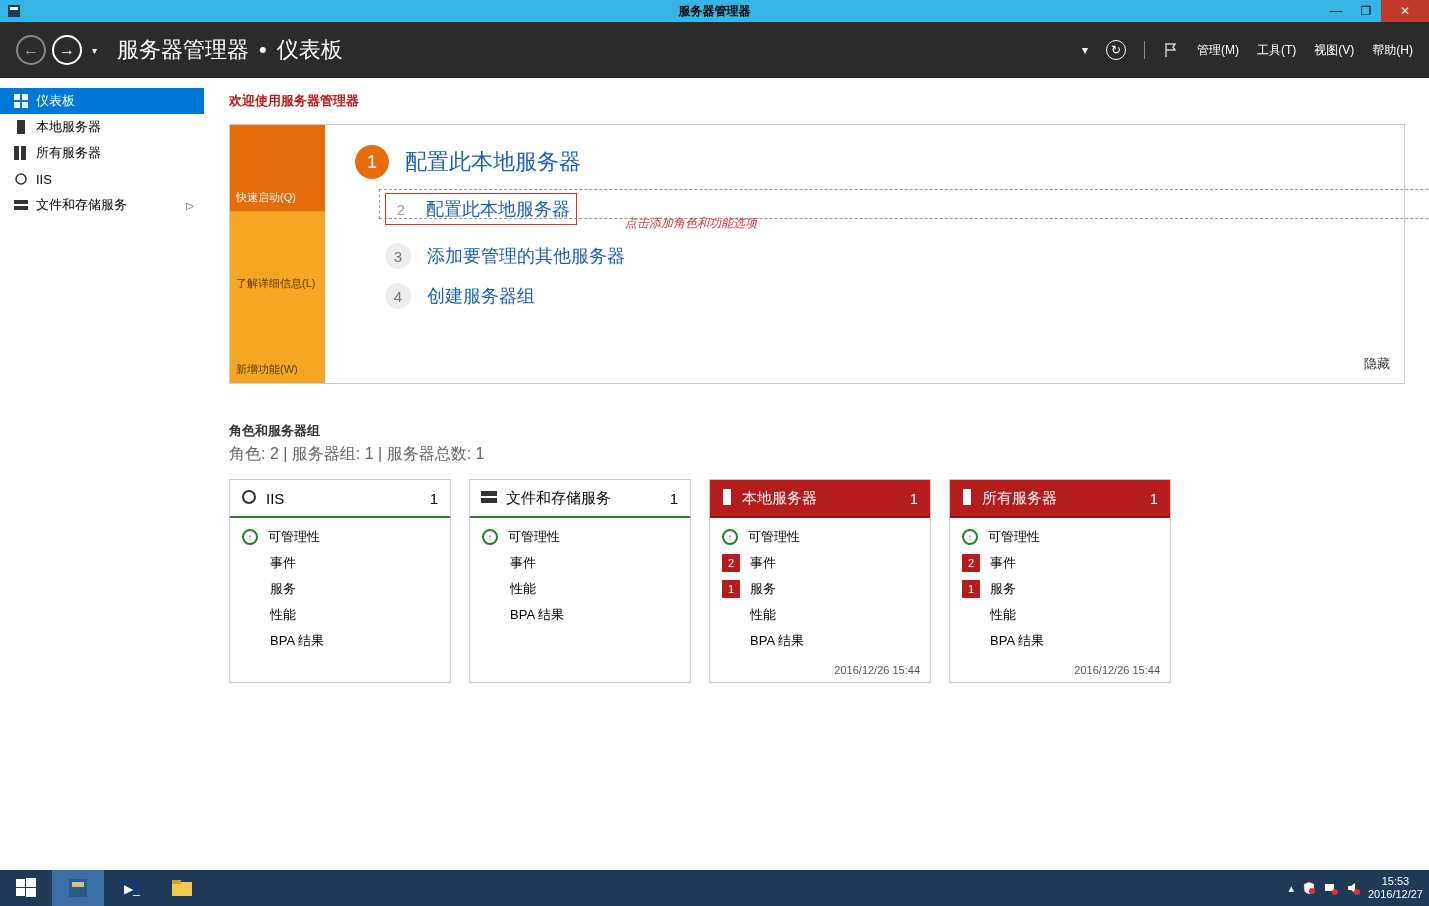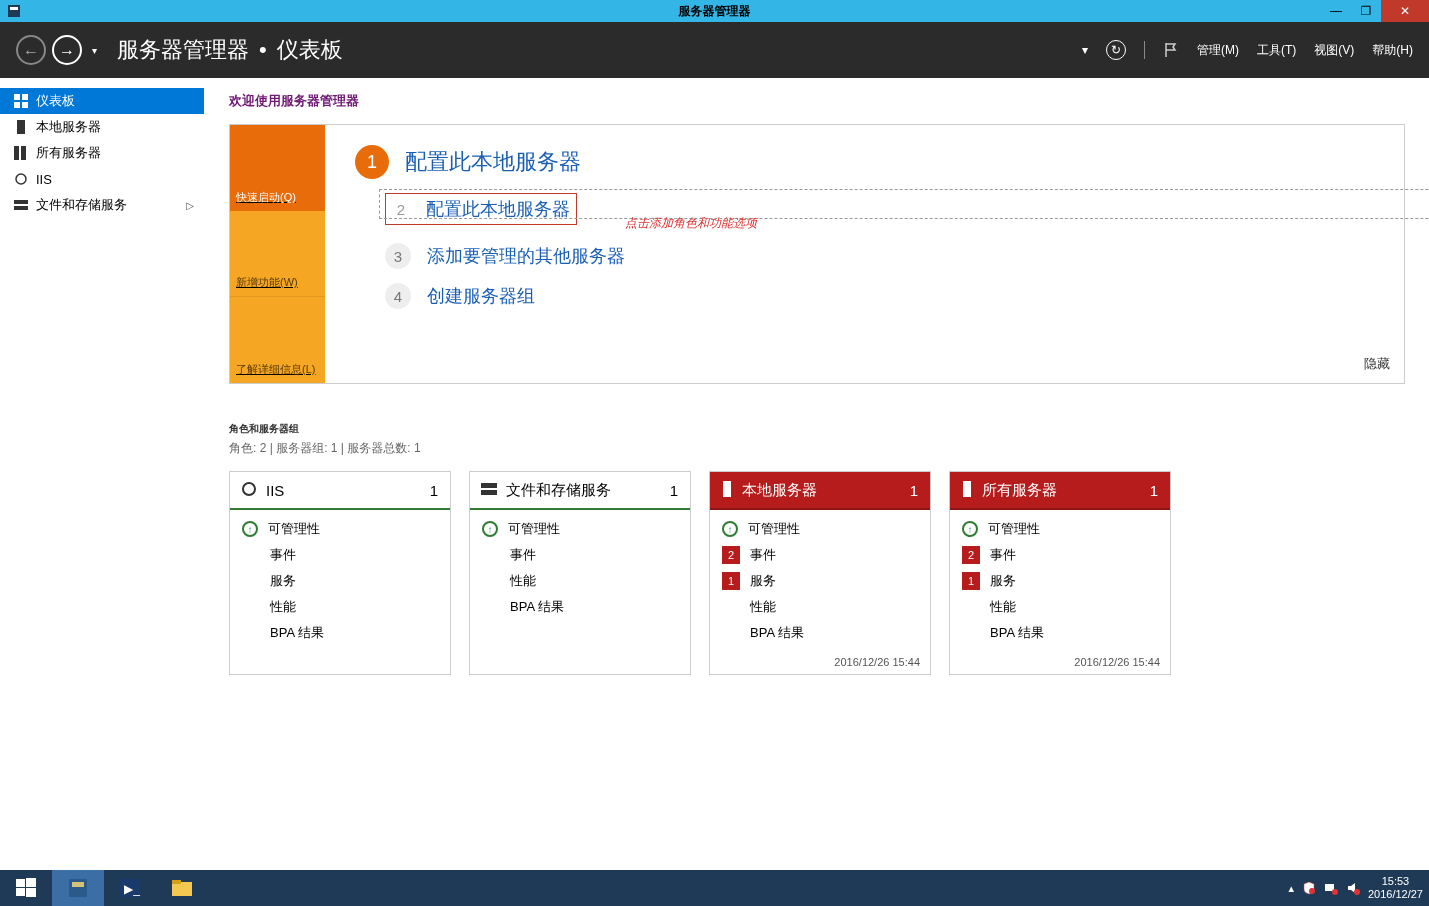--- a/index.html
+++ b/index.html
@@ -28,42 +28,42 @@
 
   
   .body { display:flex; height: calc(906px - 22px - 56px - 36px); background:#fff; }
   .sidebar { width: 205px; background:#fff; border-right:1px solid #fff; padding-top:10px; }
   .side-item { height:26px; display:flex; align-items:center; padding-left:14px; font-size:13px; color:#000; gap:8px; position:relative;}
   .side-item.active { background:#0078d7; color:#fff; }
   .side-item .expand { position:absolute; right:10px; font-size:10px; color:#555;}
   .side-icon { width:14px; height:14px; display:flex; align-items:center; justify-content:center; }
 
   .main { flex:1; padding: 14px 24px 0 24px; overflow:auto; background:#fff;}
-  .welcome-title { font-size:13px; font-weight:bold; color:#701a75; margin-bottom:14px; }
+  .welcome-title { font-size:13px; font-weight:bold; color:#b91c1c; margin-bottom:14px; }
 
   .welcome-box { border:1px solid #ccc; display:flex; min-height:260px; position:relative; background:#fff;}
-  .left-tabs { width:95px; display:flex; flex-direction:column;text-decoration:underline; }
+  .left-tabs { width:95px; display:flex; flex-direction:column; }
   .tab { flex:1 1 0; display:flex; align-items:flex-end; padding:6px; font-size:11px; color:#fff; }
   .tab.q { background:#e86c0a; }
   .tab.w { background:#f5a623; color:#5b3b00; }
   .tab.l { background:#f5a623; color:#5b3b00; border-top:1px solid rgba(0,0,0,0.08);}
 
   .quick-content { flex:1; padding: 20px 30px 10px 30px; position:relative; }
   .step-row { display:flex; align-items:center; gap:16px; margin-bottom:14px; }
   .step-num { width:26px; height:26px; border-radius:50%; background:#eee; color:#777; display:flex; align-items:center; justify-content:center; font-size:15px;}
   .step-num.big { width:34px; height:34px; background:#e86c0a; color:#fff; font-size:18px;}
   .step-label { font-size:18px; color:#1a5fb4;text-align:right; }
   .step-label.big { font-size:22px; }
   .step2-wrap { border:1px solid #c0392b; padding:2px 6px; }
   .annotation { position:absolute; left:300px; top:90px; color:#d33; font-size:12px;font-style:italic; }
   .hide-link { position:absolute; right:14px; bottom:10px; font-size:13px; color:#333; }
   .dotted-sel { position:absolute; border:1px dashed #999; pointer-events:none; }
 
-  .groups-title { margin-top:38px; font-size:10px; font-weight:bold; color:#333; }
-  .groups-sub { font-size:12px; color:#666; margin-top:4px; margin-bottom:14px;}
+  .groups-title { margin-top:38px; font-size:13px; font-weight:bold; color:#333; }
+  .groups-sub { font-size:16px; color:#666; margin-top:4px; margin-bottom:14px;}
 
   .tiles { display:flex; gap:18px; }
   .tile { width:222px; border:1px solid #ccc; background:#fff; display:flex; flex-direction:column; }
   .tile-head { height:36px; display:flex; align-items:center; padding:0 10px; font-size:15px; gap:8px; position:relative;}
   .tile-head .count { position:absolute; right:12px; }
   .tile-head.green { color:#000; }
   .tile-head.red { background:#b71c1c; color:#fff; }
   .tile-sep { height:2px; }
   .tile-sep.green { background:#2e7d32; }
   .tile-sep.red { background:#8e1414; }
@@ -186,25 +186,25 @@
   </div>
 
   <div class="main" style="position:relative;">
     <div class="welcome-title">欢迎使用服务器管理器</div>
 
     <div class="welcome-box">
       <div class="left-tabs">
         <div class="tab q">
             <span>快速启动(Q)</span>
           </div>
+        <div class="tab l">
+            <span>了解详细信息(L)</span>
+          </div>
         <div class="tab w">
             <span>新增功能(W)</span>
-          </div>
-        <div class="tab l">
-            <span>了解详细信息(L)</span>
           </div>
       </div>
       <div class="quick-content">
         <div class="step-row">
           <div class="step-num big">1</div>
           <div class="step-label big">配置此本地服务器</div>
         </div>
         <div style="position:relative; margin-left:30px;">
           <div class="dotted-sel" style="left:-6px; top:-4px; right:-600px; height:30px;"></div>
           <div class="step-row" style="margin-bottom:18px;">

